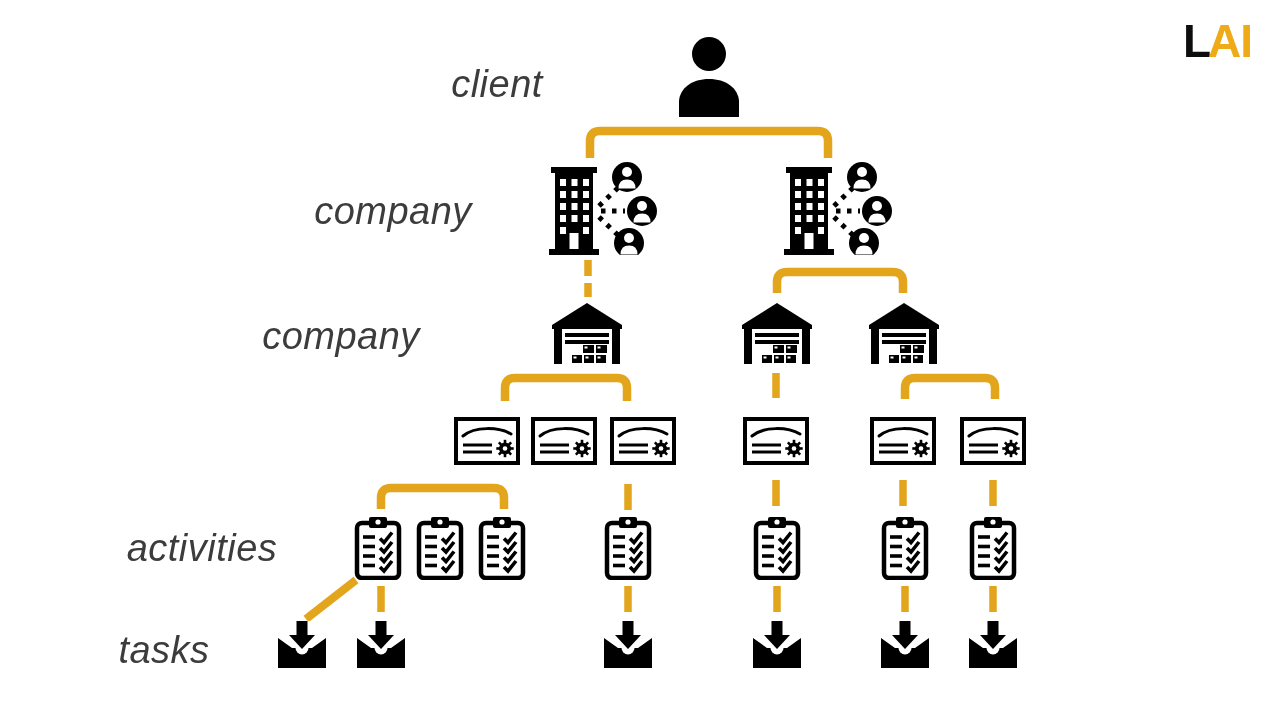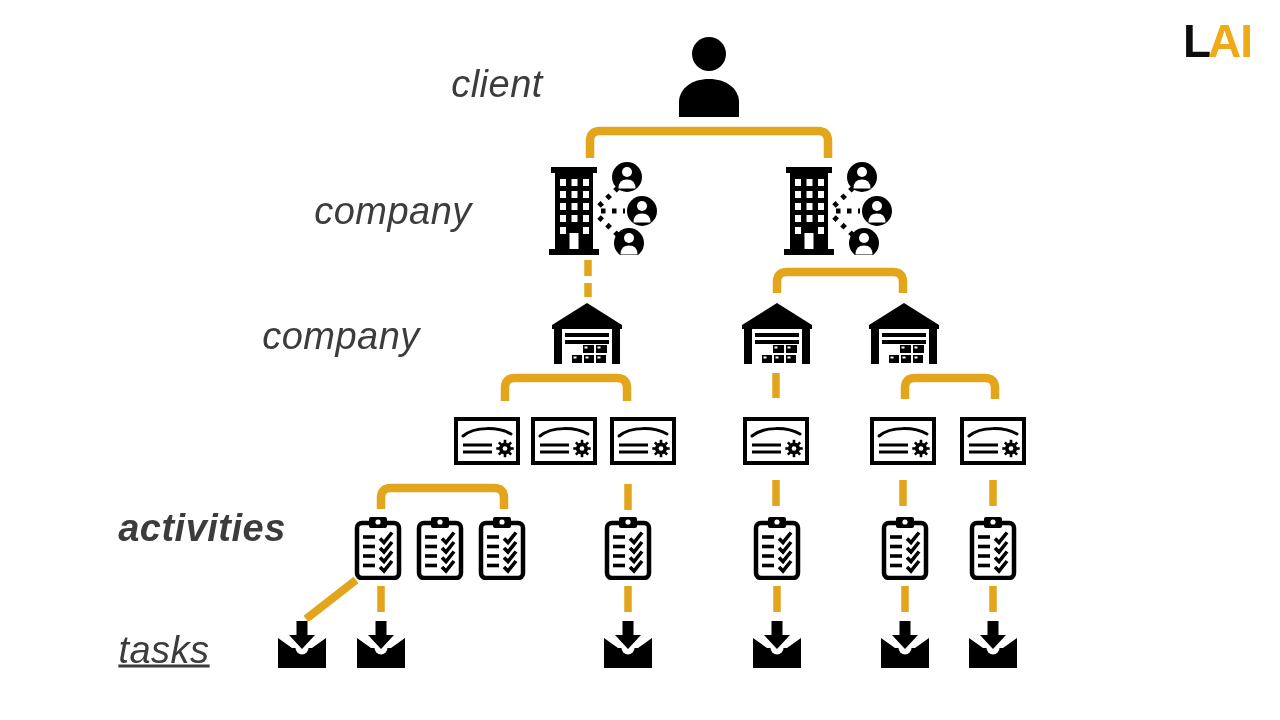--- a/index.html
+++ b/index.html
@@ -177,20 +177,20 @@
       <use href="#sym-task" x="355" y="621" width="52" height="48"></use>
       <use href="#sym-task" x="602" y="621" width="52" height="48"></use>
       <use href="#sym-task" x="751" y="621" width="52" height="48"></use>
       <use href="#sym-task" x="879" y="621" width="52" height="48"></use>
       <use href="#sym-task" x="967" y="621" width="52" height="48"></use>
     </svg>
 
   <div class="row-label" style="left: 497px; top: 84px;">client</div>
   <div class="row-label" style="left: 393px; top: 211px;">company</div>
   <div class="row-label" style="left: 341px; top: 336px;">company</div>
-  <div class="row-label" style="left: 202px; top: 528px; font-weight: bold;">activities</div>
-  <div class="row-label" style="left: 164px; top: 650px; text-decoration: underline;">tasks</div>
+  <div class="row-label" style="left: 202px; top: 548px;">activities</div>
+  <div class="row-label" style="left: 164px; top: 650px;">tasks</div>
 
   <div class="logo">
     <span class="logo-l">L</span><span class="logo-ai" style="color: rgb(239, 171, 23);">AI</span>
   </div>
 
 </div>
 
 </body></html>

